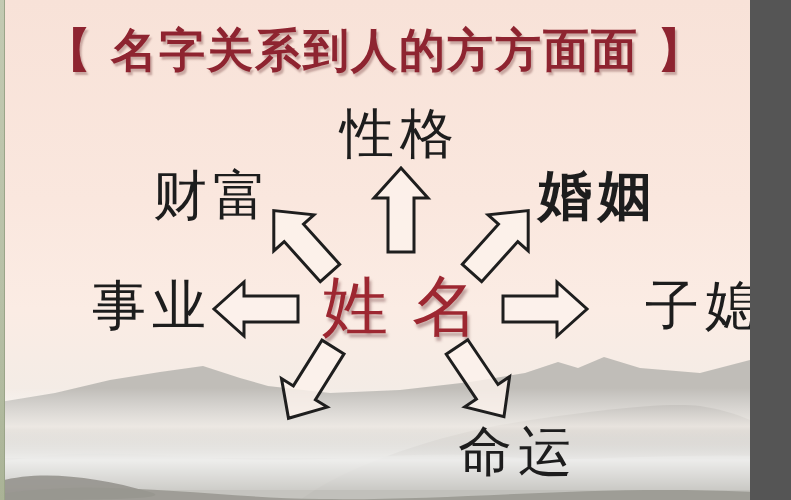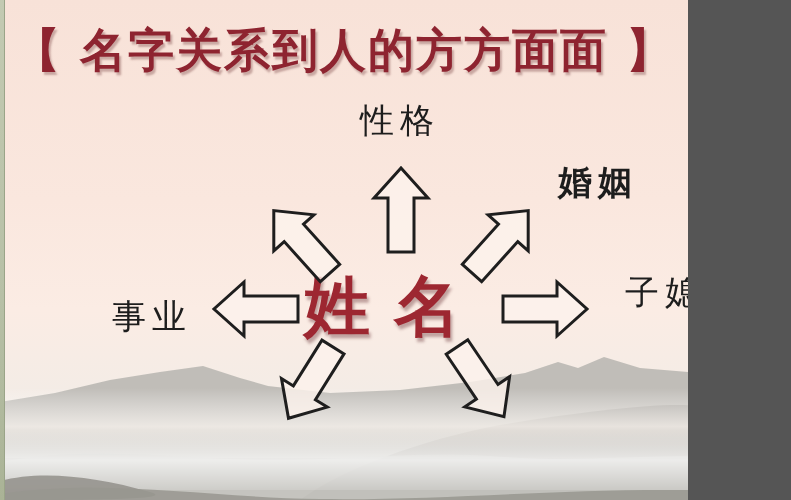--- a/index.html
+++ b/index.html
@@ -1,18 +1,18 @@
 <!DOCTYPE html>
 <html><head>
 <meta charset="utf-8">
 <style>
   html,body{margin:0;padding:0;background:#555;}
   .canvas{
     position:relative;
-    width:688px;height:500px;
+    width:750px;height:500px;
     overflow:hidden;
     font-family:"DejaVu Sans","Liberation Sans",sans-serif;
     background:linear-gradient(180deg,#f8e2d8 0%,#fae7de 40%,#fbece4 62%,#f3ece6 80%,#ecebe7 100%);
   }
   .edge-strip{
     position:absolute;left:0;top:0;width:4px;height:100%;
     background:linear-gradient(180deg,#c3cab2 0%,#b7c0a6 60%,#aab396 100%);
     border-right:1px solid #9aa488;
   }
   .scene{position:absolute;left:0;top:0;width:791px;height:500px;}
@@ -20,35 +20,35 @@
     position:absolute;top:20px;left:0;width:100%;
     text-align:center;
     font-size:46px;font-weight:bold;
     color:#8e2430;
     letter-spacing:2px;
     text-shadow:2px 3px 2px rgba(90,25,30,0.30);
     white-space:nowrap;
   }
   .label{
     position:absolute;
-    font-size:34px;
+    font-size:54px;
     color:#1d1d1d;
     letter-spacing:6px;
     white-space:nowrap;
   }
   .label.top        {top:98px;  left:400px; transform:translateX(-50%);}
   .label.top-left   {top:160px; left:213px; transform:translateX(-50%);}
   .label.top-right  {top:160px; left:598px; transform:translateX(-50%);font-weight:bold;}
-  .label.left       {top:270px; left:152px; transform:translateX(-50%);margin-top:24px;}
-  .label.right      {top:270px; left:665px; transform:translateX(-50%);}
+  .label.left       {top:270px; left:152px; transform:translateX(-50%);}
+  .label.right      {top:270px; left:705px; transform:translateX(-50%);}
   .label.bottom-left {top:420px; left:300px; transform:translateX(-50%);}
   .label.bottom-right{top:416px; left:518px; transform:translateX(-50%);}
   .center-name{
-    position:absolute;top:262px;left:382px;transform:translateX(-50%);
-    font-size:66px;font-weight:bold;
+    position:absolute;top:262px;left:400px;transform:translateX(-50%);
+    font-size:66px;font-weight:normal;
     color:#9d2731;
     letter-spacing:24px;
     text-indent:24px; 
     text-shadow:2px 4px 3px rgba(80,20,25,0.35);
     white-space:nowrap;
   }
 </style>
 </head>
 <body>
 
@@ -81,23 +81,25 @@
     <path d="M0,481 C40,470 95,476 150,492 C180,500 80,500 0,500 Z" fill="#96948e" opacity="0.9"></path>
 
     <path d="M0,500 L0,494 C110,478 210,498 320,499 C470,501 610,482 791,494 L791,500 Z" fill="#98968f" opacity="0.85"></path>
   </svg>
 
   <div class="edge-strip"></div>
 
   <div class="title">【 名字关系到人的方方面面 】</div>
 
   <div class="label top">性格</div>
+  <div class="label top-left">财富</div>
   <div class="label top-right">婚姻</div>
   <div class="label left">事业</div>
   <div class="label right">子媳</div>
+  <div class="label bottom-right">命运</div>
 
   <div class="center-name">姓名</div>
 
   <svg class="scene" viewBox="0 0 791 500" xmlns="http://www.w3.org/2000/svg" aria-hidden="true">
     <defs>
       <polygon id="arrowShape" points="0,-13 54,-13 54,-27 84,0 54,27 54,13 0,13" fill="rgba(253,243,236,0.8)" stroke="#1e1e1e" stroke-width="3" stroke-linejoin="miter" vector-effect="non-scaling-stroke"></polygon>
     </defs>
     <use href="#arrowShape" transform="translate(401,252) rotate(-90)"></use>
     <use href="#arrowShape" transform="translate(330,273) rotate(-132)"></use>
     <use href="#arrowShape" transform="translate(472,273) rotate(-48)"></use>

